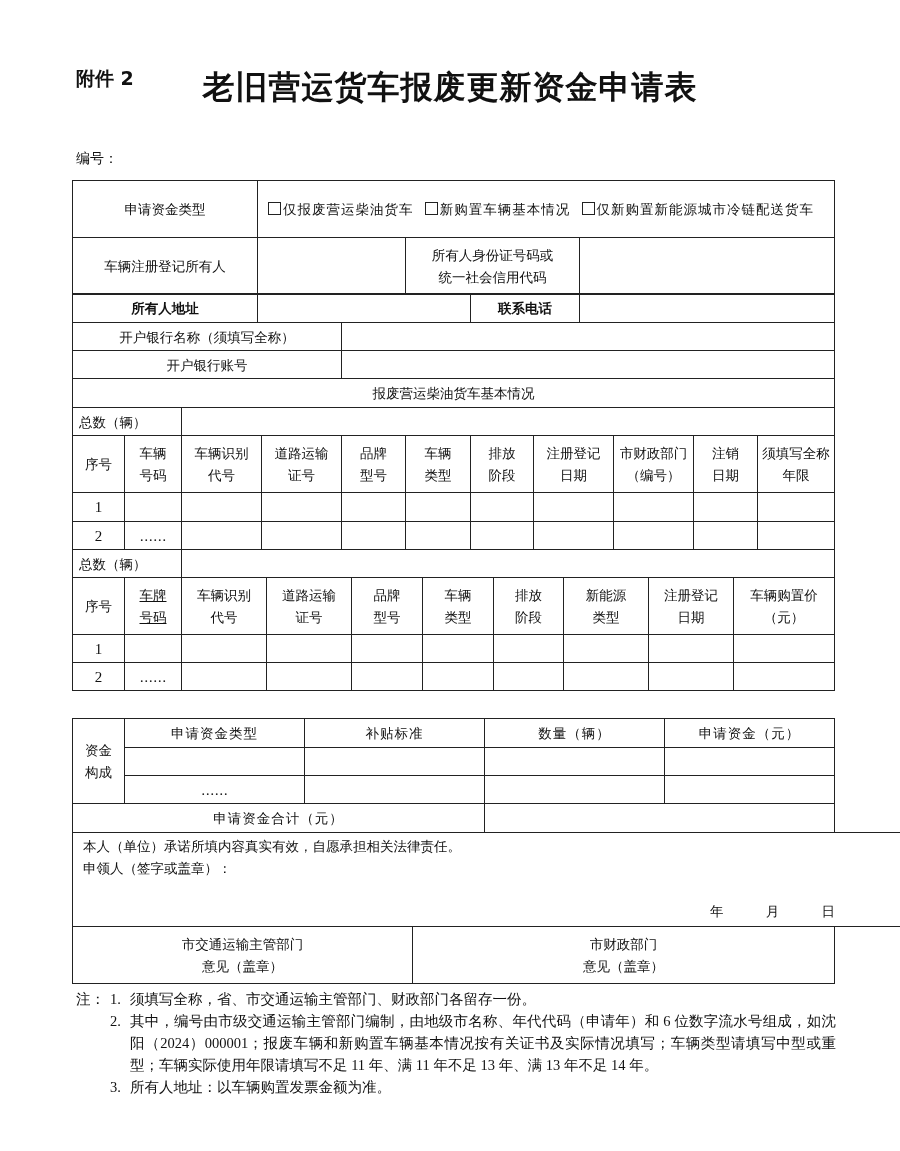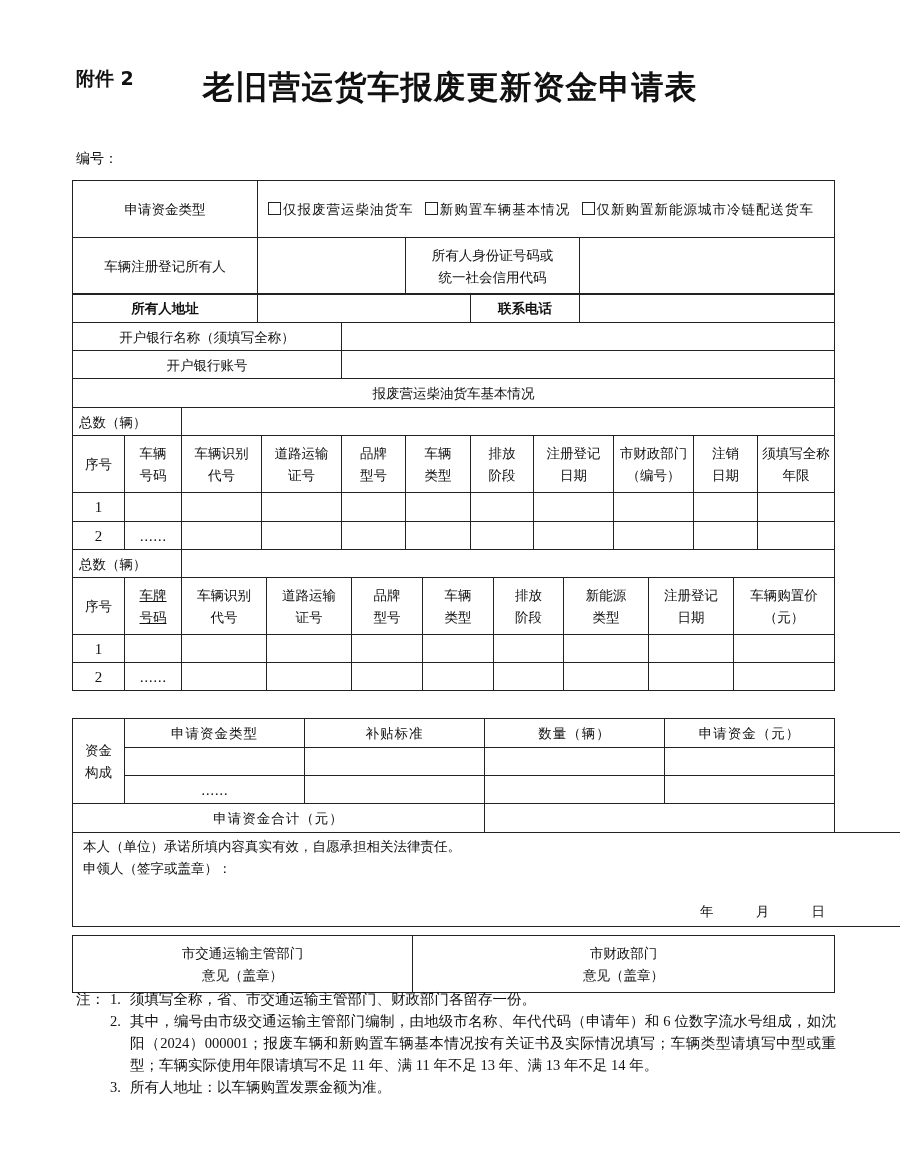--- a/index.html
+++ b/index.html
@@ -318,31 +318,31 @@
   </tr>
 </tbody>
   </table>
 
 <table class="form" style="top:832px;width:834px;">
   <tbody>
       <tr style="height:94px">
     <td class="left" style="vertical-align:top;padding-left:10px !important;padding-top:2px;position:relative;">
       <div>本人（单位）承诺所填内容真实有效，自愿承担相关法律责任。</div>
       <div>申领人（签字或盖章）：</div>
-      <div class="date" style="position:absolute;right:80px;bottom:4px;">
+      <div class="date" style="position:absolute;right:70px;bottom:4px;">
         <span>年</span>
         <span>月</span>
         <span>日</span>
       </div>
     </td>
   </tr>
 </tbody>
   </table>
 
-<table class="form" style="top:926px;width:762px;margin-top:9px;">
+<table class="form" style="top:926px;width:762px;">
   <colgroup>
       <col style="width:340px">
       <col style="width:422px">
     </colgroup>
   <tbody>
       <tr style="height:57px">
     <td>
       <div>市交通运输主管部门</div>
       <div>意见（盖章）</div>
     </td>

